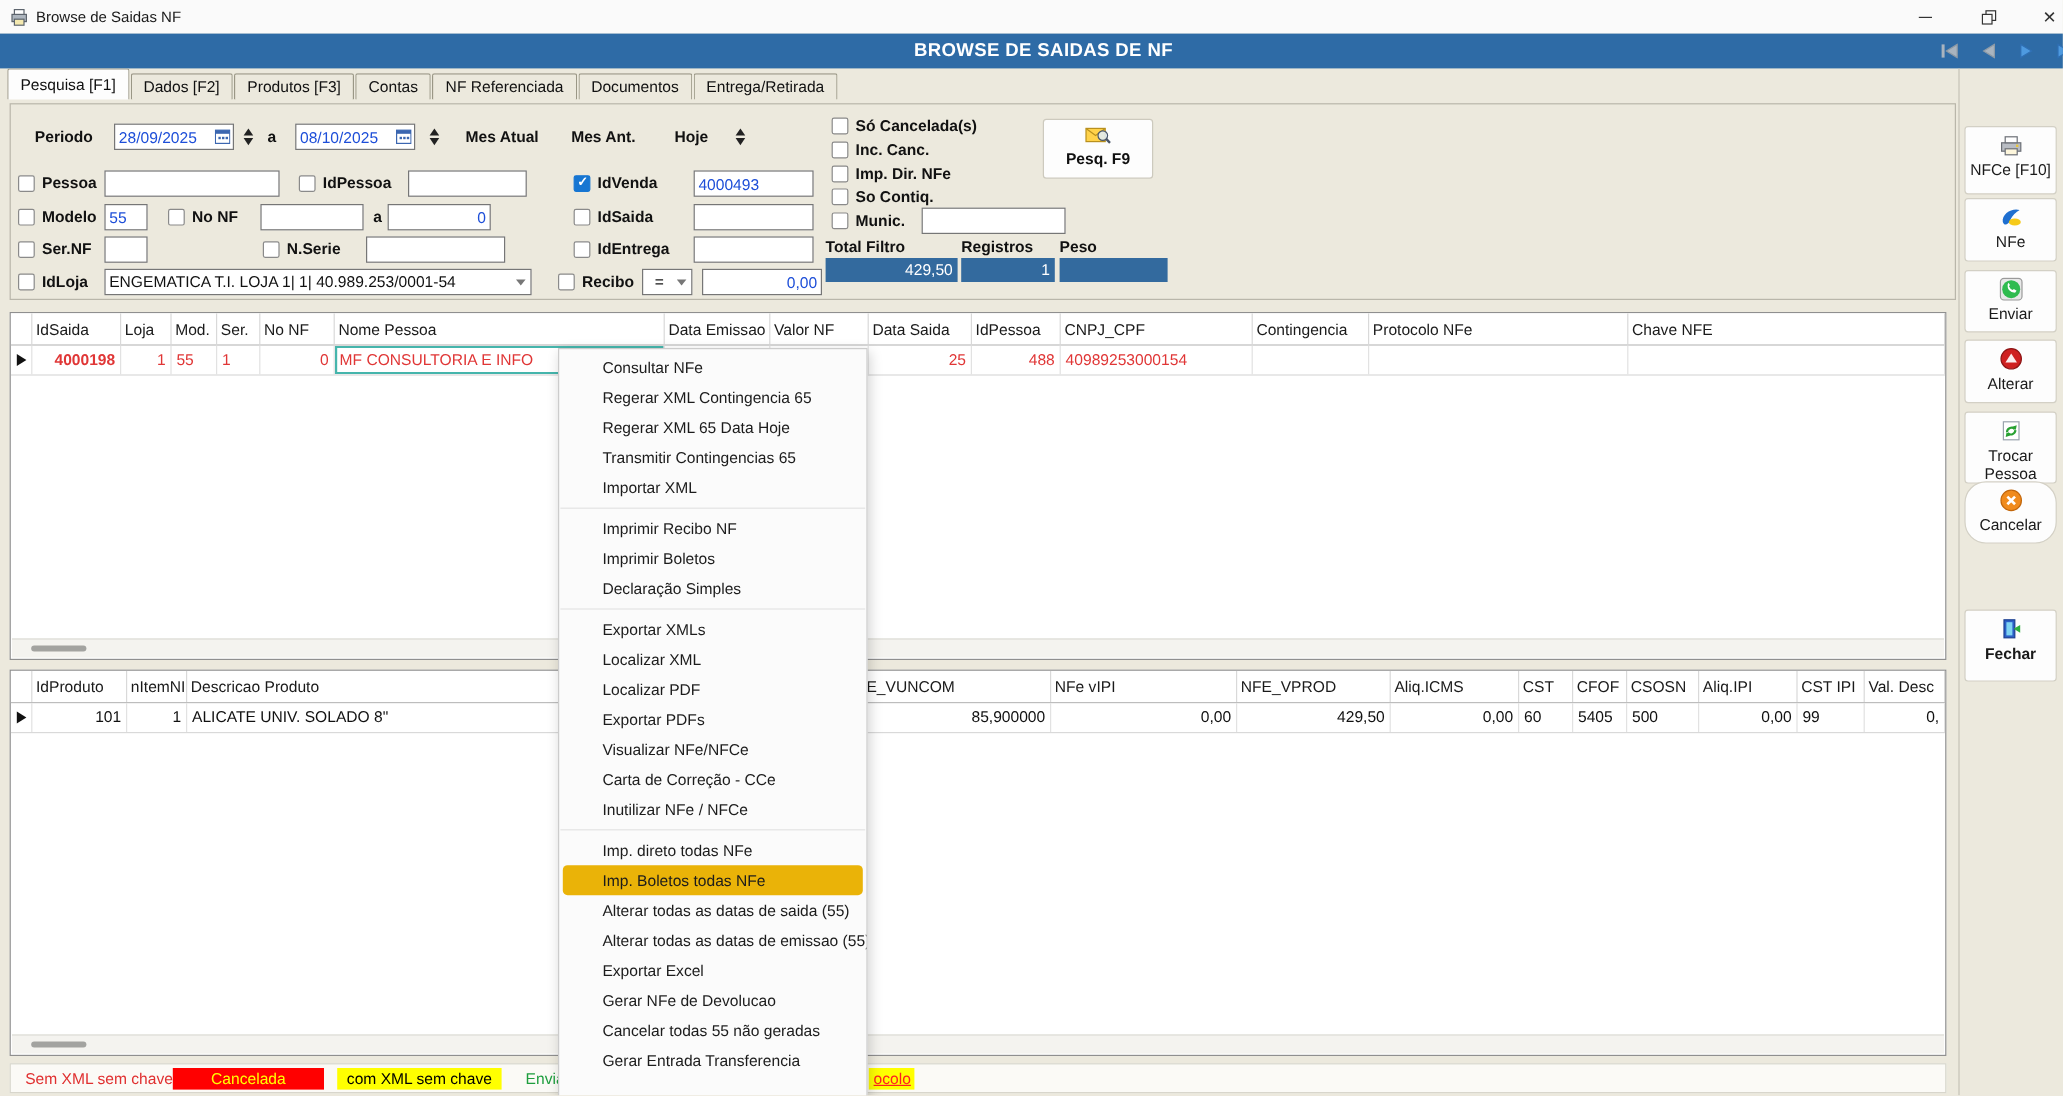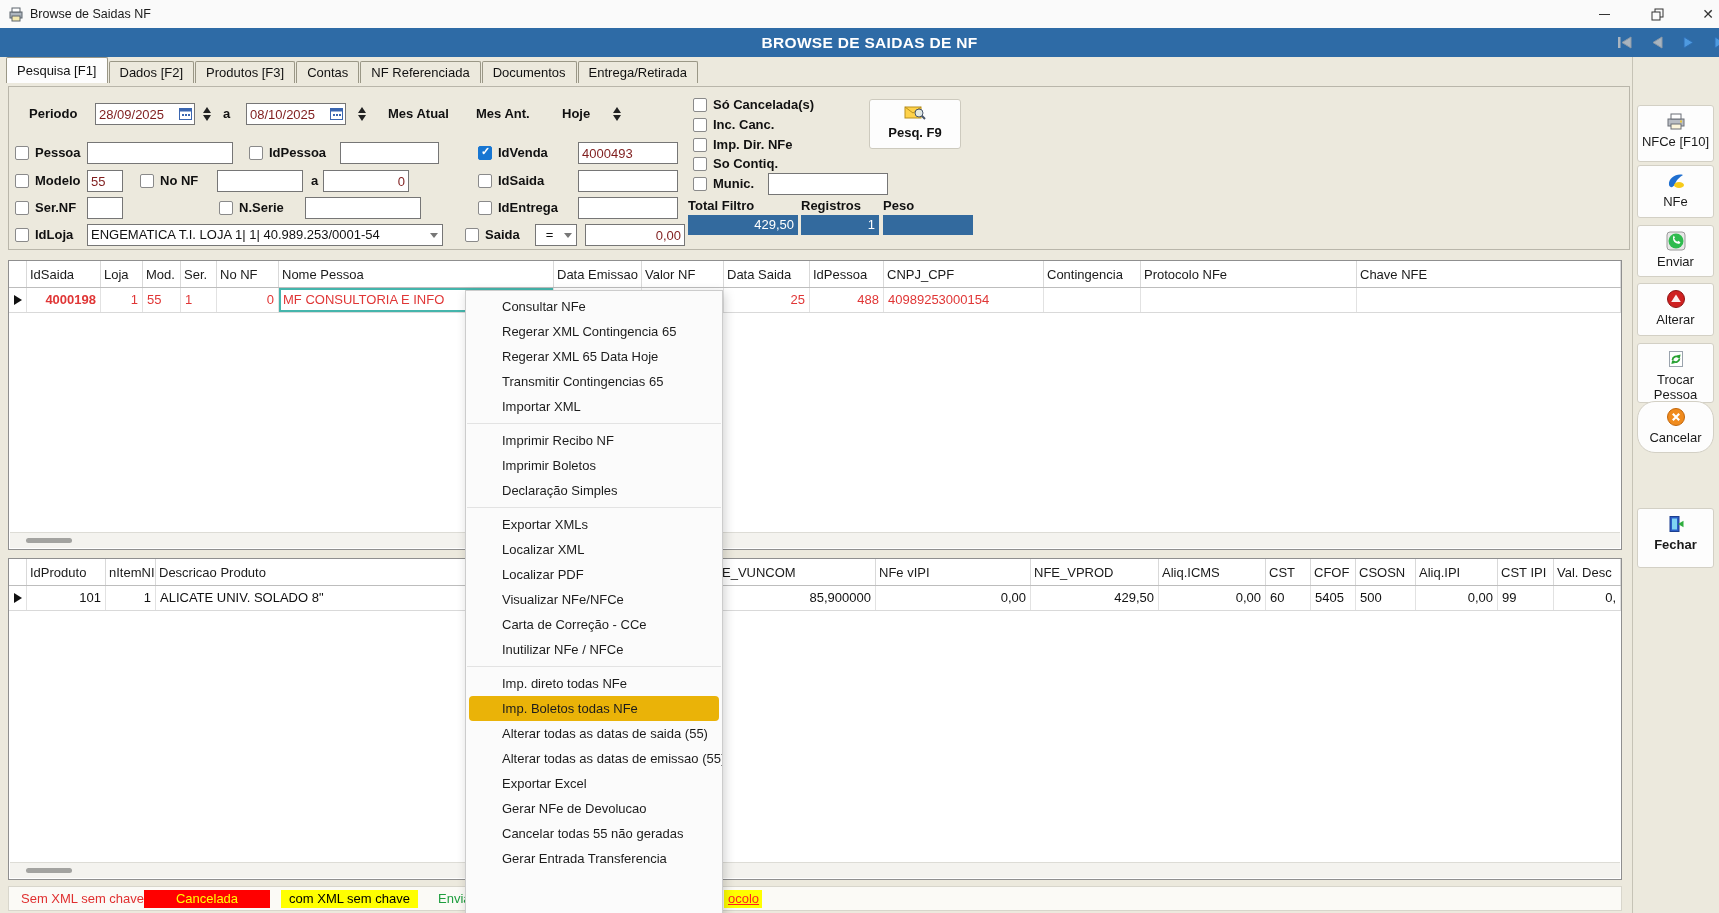--- a/index.html
+++ b/index.html
@@ -20,21 +20,21 @@
   .nav{width:16px;height:13px;display:flex;align-items:center;justify-content:center;}
   
   .tabbar{position:absolute;left:6px;top:57px;height:26px;display:flex;align-items:flex-end;}
   .tab{height:21px;line-height:21px;padding:0 10px;border:1px solid #9a9786;border-bottom:none;
        background:#ece9dd;margin-right:1px;white-space:nowrap;border-radius:2px 2px 0 0;}
   .tab.active{height:25px;line-height:25px;background:#fdfdfd;position:relative;z-index:2;}
   
   .fpanel{position:absolute;left:8px;top:86px;width:1622px;height:164px;border:1px solid #b9b6aa;box-sizing:border-box;}
   .lbl{position:absolute;font-weight:bold;line-height:22px;white-space:nowrap;}
   .inp{position:absolute;height:22px;border:1px solid #767676;background:#fff;box-sizing:border-box;
-       font:13px "Liberation Sans",sans-serif;padding:0 3px;color:#7f1d1d;}
+       font:13px "Liberation Sans",sans-serif;padding:0 3px;color:#1d4ed8;}
   .inp.r{text-align:right;}
   .datewrap{position:absolute;height:22px;}
   .datewrap .inp{left:0;top:0;width:100%;padding-right:18px;}
   .calbtn{position:absolute;right:3px;top:4px;width:13px;height:13px;}
   .spin{position:absolute;width:15px;height:22px;display:flex;flex-direction:column;align-items:center;justify-content:center;gap:2px;}
   .tri-u{width:0;height:0;border-left:4px solid transparent;border-right:4px solid transparent;border-bottom:6px solid #222;}
   .tri-d{width:0;height:0;border-left:4px solid transparent;border-right:4px solid transparent;border-top:6px solid #222;}
   .cb{position:absolute;width:14px;height:14px;border:1px solid #8a8a8a;border-radius:2px;background:#fff;box-sizing:border-box;}
   .cb.checked{background:#1776d2;border-color:#1776d2;}
   .cb.checked::after{content:"✓";position:absolute;left:2px;top:-2px;color:#fff;font-size:11px;font-weight:bold;}
@@ -208,21 +208,21 @@
     <span class="lbl" style="left:230px;top:110px">N.Serie</span>
     <input class="inp" style="left: 296px; top: 110px; width: 116px;" value="">
     <span class="cb" style="left:469px;top:114px"></span>
     <span class="lbl" style="left:489px;top:110px">IdEntrega</span>
     <input class="inp" style="left: 569px; top: 110px; width: 100px;" value="">
 
     <span class="cb" style="left:6px;top:141px"></span>
     <span class="lbl" style="left:26px;top:137px">IdLoja</span>
     <span class="sel" style="left:78px;top:137px;width:356px">ENGEMATICA T.I. LOJA 1| 1| 40.989.253/0001-54</span>
     <span class="cb" style="left:456px;top:141px"></span>
-    <span class="lbl" style="left:476px;top:137px">Saida</span>
+    <span class="lbl" style="left:476px;top:137px">Recibo</span>
     <span class="sel" style="left:526px;top:137px;width:42px;text-align:center">=</span>
     <input class="inp r" style="left: 576px; top: 137px; width: 100px;" value="0,00">
 
     <div id="flaggroup">
         <span class="cb" style="left: 684px; top: 11px;"></span>
         <span class="lbl" style="left: 704px; top: 7px;">Só Cancelada(s)</span>
         <span class="cb" style="left: 684px; top: 31px;"></span>
         <span class="lbl" style="left: 704px; top: 27px;">Inc. Canc.</span>
         <span class="cb" style="left: 684px; top: 51px;"></span>
         <span class="lbl" style="left: 704px; top: 47px;">Imp. Dir. NFe</span>
@@ -385,20 +385,21 @@
       <div class="mi">Transmitir Contingencias 65</div>
       <div class="mi">Importar XML</div>
       <div class="msep"></div>
       <div class="mi">Imprimir Recibo NF</div>
       <div class="mi">Imprimir Boletos</div>
       <div class="mi">Declaração Simples</div>
       <div class="msep"></div>
       <div class="mi">Exportar XMLs</div>
       <div class="mi">Localizar XML</div>
       <div class="mi">Localizar PDF</div>
+      <div class="mi">Exportar PDFs</div>
       <div class="mi">Visualizar NFe/NFCe</div>
       <div class="mi">Carta de Correção - CCe</div>
       <div class="mi">Inutilizar NFe / NFCe</div>
       <div class="msep"></div>
       <div class="mi">Imp. direto todas NFe</div>
       <div class="mi hover">Imp. Boletos todas NFe</div>
       <div class="mi">Alterar todas as datas de saida (55)</div>
       <div class="mi">Alterar todas as datas de emissao (55)</div>
       <div class="mi">Exportar Excel</div>
       <div class="mi">Gerar NFe de Devolucao</div>

